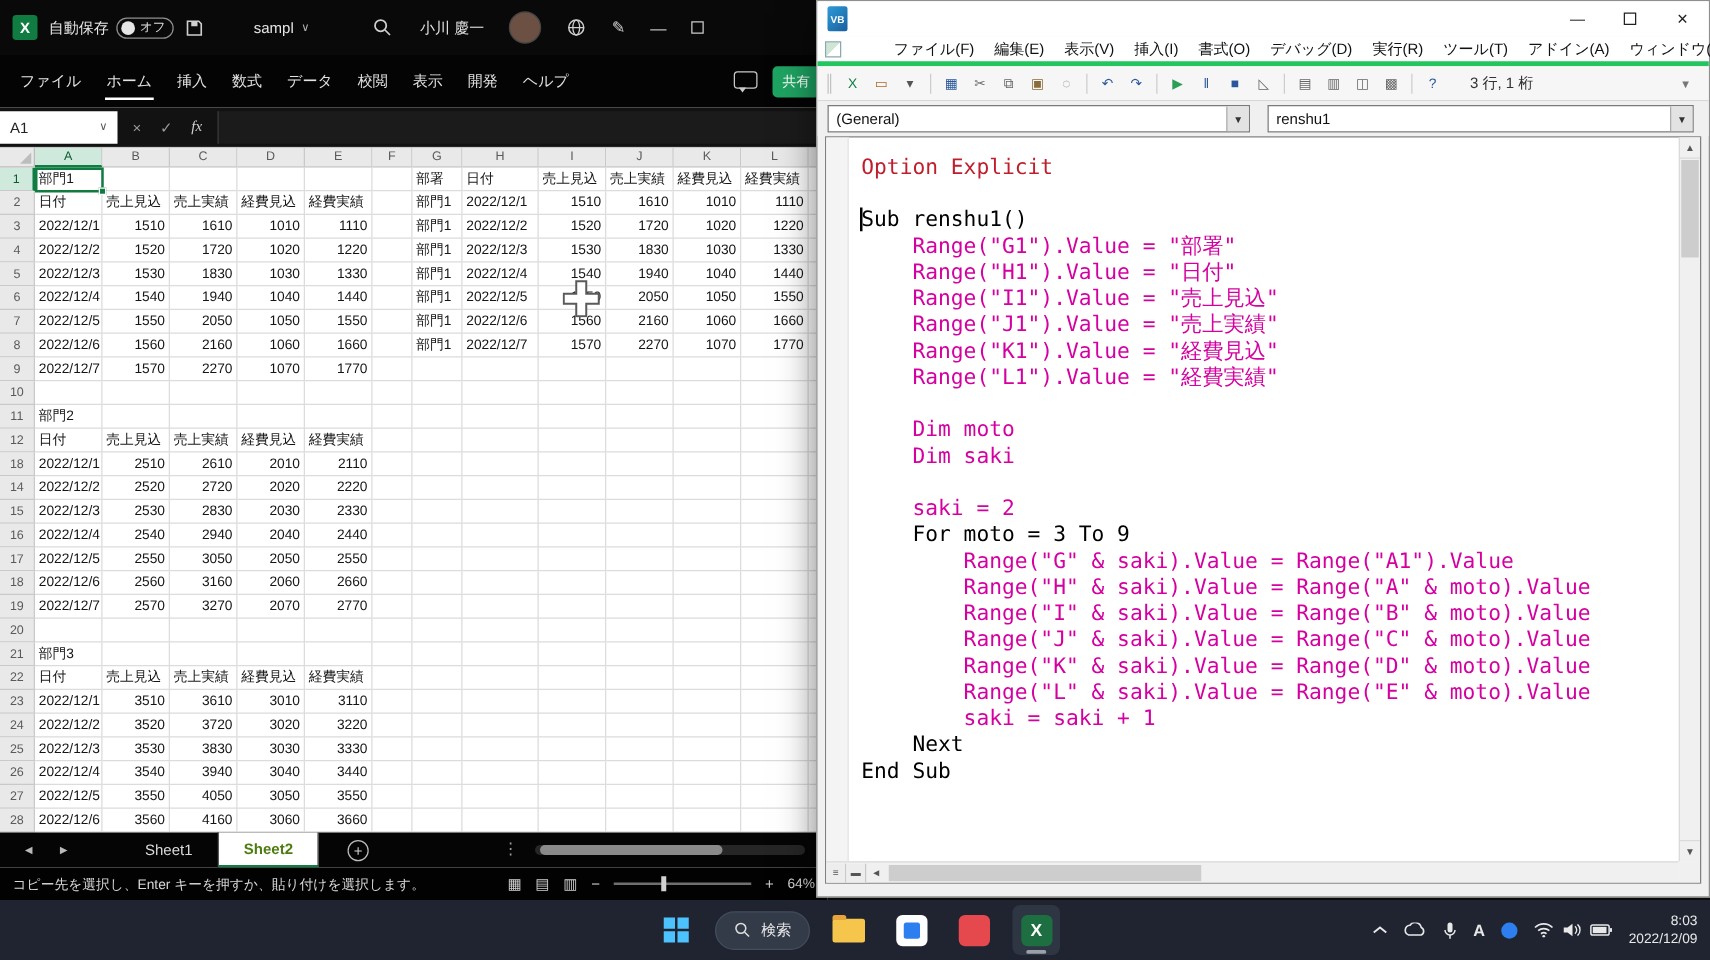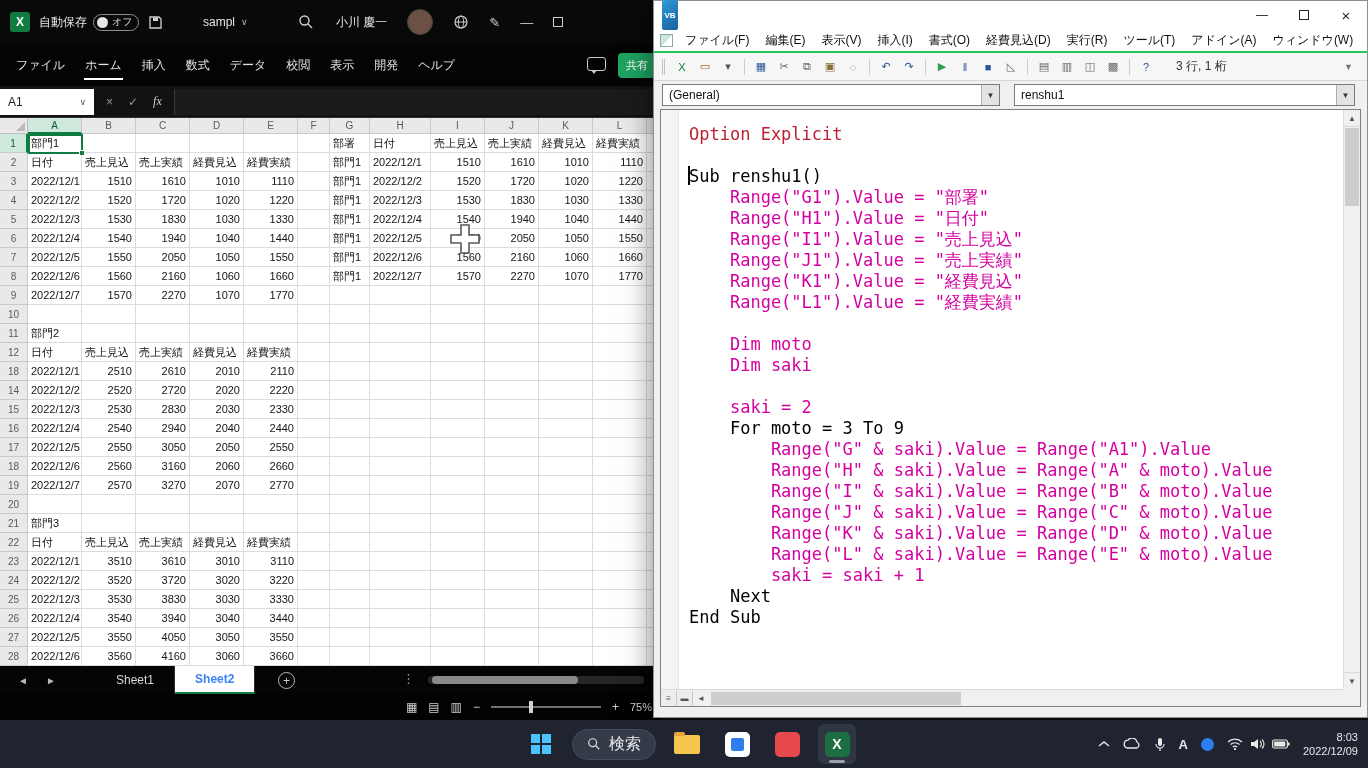--- a/index.html
+++ b/index.html
@@ -60,47 +60,47 @@
 .sel-overlay{position:absolute;left:28px;top:16px;width:55px;height:20px;border:2px solid #107C41;
   z-index:5;pointer-events:none;}
 .fill-handle{position:absolute;left:79px;top:32px;width:6px;height:6px;background:#107C41;
   border:1px solid #fff;z-index:6;}
 
 .xl-sheetbar{position:absolute;top:666px;left:0;right:0;height:28px;background:#050505;color:#c9c9c9;}
 .sheet-nav{position:absolute;left:18px;top:0;height:28px;display:flex;align-items:center;gap:18px;
   font-size:10px;color:#b9b9b9;}
 .sheet-tabs{position:absolute;left:96px;top:0;height:28px;display:flex;align-items:stretch;font-size:12px;}
 .sheet-tab{display:flex;align-items:center;padding:0 20px;border-right:1px solid #2c2c2c;color:#d9d9d9;}
-.sheet-tab.active{background:#fff;color:#3b82f6;font-weight:bold;border-bottom:2px solid #107C41;}
+.sheet-tab.active{background:#fff;color:#4d7c0f;font-weight:bold;border-bottom:2px solid #107C41;}
 .add-sheet{position:absolute;left:278px;top:6px;width:17px;height:17px;border:1px solid #bbb;
   border-radius:50%;color:#ccc;font-size:12px;display:flex;align-items:center;justify-content:center;}
 .sheet-more{position:absolute;left:402px;top:5px;color:#9a9a9a;font-size:13px;}
 .sheet-scroll{position:absolute;left:428px;right:18px;top:10px;height:8px;background:#262626;border-radius:4px;}
 .sheet-scroll .thumb{position:absolute;left:4px;top:0;height:8px;width:146px;background:#8a8a8a;border-radius:4px;}
 
 .xl-statusbar{position:absolute;top:694px;left:0;right:0;height:26px;background:#020202;color:#d8d8d8;
   font-size:11px;display:flex;align-items:center;padding:0 10px;}
 .sb-right{margin-left:auto;display:flex;align-items:center;gap:11px;}
 .sb-ic{color:#cfcfcf;font-size:12px;}
 .zoom-track{position:relative;width:110px;height:2px;background:#6f6f6f;}
 .zoom-thumb{position:absolute;left:38px;top:-5px;width:4px;height:12px;background:#d2d2d2;}
 
 .cursor-plus{position:absolute;left:450px;top:224px;z-index:9;pointer-events:none;}
 
 
 .vba-window{position:absolute;left:653px;top:0;width:715px;height:718px;background:#F0F0F0;
   border:1px solid #8f8f8f;box-shadow:0 10px 28px rgba(0,0,0,.5);z-index:10;font-size:12px;color:#111;}
 .vb-titlebar{height:28px;background:#fff;display:flex;align-items:center;padding-left:8px;gap:7px;}
-.vb-appicon{width:16px;height:30px;border-radius:2px;background:linear-gradient(135deg,#2d9bd8,#1a5f9e);
+.vb-appicon{width:16px;height:20px;border-radius:2px;background:linear-gradient(135deg,#2d9bd8,#1a5f9e);
   color:#fff;font-size:8px;font-weight:bold;display:flex;align-items:center;justify-content:center;flex:0 0 auto;}
 .vb-title{white-space:nowrap;overflow:hidden;}
 .vb-capbtns{margin-left:auto;display:flex;height:28px;}
 .vb-capbtn{width:42px;display:flex;align-items:center;justify-content:center;color:#222;font-size:12px;}
-.vb-menubar{height:24px;background:#fff;border-bottom:2px solid #22c55e;display:flex;align-items:center;
-  padding-left:6px;}
+.vb-menubar{height:24px;background:#fff;border-bottom:4px solid #22c55e;display:flex;align-items:center;
+  padding-left:6px;gap:30px;}
 .module-icon{width:13px;height:13px;border:1px solid #8aa;background:linear-gradient(135deg,#cfe6d6 50%,#fff 50%);
   margin-right:4px;flex:0 0 auto;}
 .vb-menu{padding:0 8px;white-space:nowrap;}
 .vb-toolbar{height:28px;background:#F6F6F6;border-bottom:1px solid #D8D8D8;display:flex;
   align-items:center;gap:5px;padding:0 8px;}
 .tb-handle{width:3px;height:16px;border-left:1px solid #c2c2c2;border-right:1px solid #c2c2c2;margin-right:3px;}
 .tb-icon{width:18px;height:18px;display:flex;align-items:center;justify-content:center;font-size:11px;}
 .tb-sep{width:1px;height:16px;background:#cdcdcd;margin:0 2px;}
 .vb-pos{margin-left:16px;color:#333;white-space:nowrap;}
 .tb-overflow{margin-left:auto;color:#777;font-size:9px;padding-right:6px;}
@@ -131,21 +131,21 @@
 .h-arr{width:16px;display:flex;align-items:center;justify-content:center;font-size:8px;color:#555;}
 .h-thumb{height:13px;width:250px;background:#CDCDCD;margin-left:2px;}
 .scroll-corner{position:absolute;right:0;bottom:0;width:17px;height:17px;background:#F0F0F0;}
 
 
 .taskbar{position:absolute;left:0;right:0;bottom:0;height:48px;background:#1F2430;z-index:30;}
 .tb-center{position:absolute;left:522px;top:0;height:48px;display:flex;align-items:center;gap:12px;}
 .start-logo{display:grid;grid-template-columns:9px 9px;grid-template-rows:9px 9px;gap:2px;}
 .start-logo span{background:#4CC2FF;}
 .search-pill{height:31px;border-radius:16px;background:#333B49;border:1px solid #434D5E;display:flex;
-  align-items:center;gap:8px;padding:0 14px;color:#E8E8E8;font-size:16px;}
+  align-items:center;gap:8px;padding:0 14px;color:#E8E8E8;font-size:12px;}
 .task-icon{width:38px;height:40px;display:flex;align-items:center;justify-content:center;
   border-radius:6px;position:relative;}
 .task-icon.active{background:#2E3543;}
 .task-icon.active::after{content:"";position:absolute;bottom:1px;left:11px;width:16px;height:3px;
   border-radius:2px;background:#9BA1AA;}
 .folder-ic{position:relative;width:26px;height:19px;background:#F6C64C;border-radius:2px;}
 .folder-ic::before{content:"";position:absolute;top:-3px;left:0;width:11px;height:4px;background:#E8A33D;
   border-radius:2px 2px 0 0;}
 .app-blue{width:25px;height:25px;background:#fff;border-radius:5px;display:flex;align-items:center;
   justify-content:center;}
@@ -658,30 +658,31 @@
           <div class="sheet-tab active">Sheet2</div>
         </div>
       <span class="add-sheet">+</span>
       <span class="sheet-more">⋮</span>
       <div class="sheet-scroll">
         <div class="thumb"></div>
       </div>
     </div>
 
     <div class="xl-statusbar">
+      <span>コピー先を選択し、Enter キーを押すか、貼り付けを選択します。</span>
       <div class="sb-right">
         <span class="sb-ic">▦</span>
         <span class="sb-ic">▤</span>
         <span class="sb-ic">▥</span>
         <span class="sb-ic">−</span>
         <span class="zoom-track">
           <span class="zoom-thumb"></span>
         </span>
         <span class="sb-ic">+</span>
-        <span>75%</span>
+        <span>64%</span>
       </div>
     </div>
   </div>
 
   <span class="cursor-plus">
     <svg width="30" height="30" viewBox="0 0 30 30">
         <path d="M11 1 h8 v10 h10 v8 h-10 v10 h-8 v-10 H1 v-8 h10 z" fill="#fff" stroke="#5a5a5a" stroke-width="1.6"></path>
       </svg>
   </span>
 
@@ -697,21 +698,21 @@
       </span>
     </div>
     <div class="vb-menubar">
       <span class="module-icon"></span>
       <span style="display:flex">
           <div class="vb-menu">ファイル(F)</div>
           <div class="vb-menu">編集(E)</div>
           <div class="vb-menu">表示(V)</div>
           <div class="vb-menu">挿入(I)</div>
           <div class="vb-menu">書式(O)</div>
-          <div class="vb-menu">経費見込(D)</div>
+          <div class="vb-menu">デバッグ(D)</div>
           <div class="vb-menu">実行(R)</div>
           <div class="vb-menu">ツール(T)</div>
           <div class="vb-menu">アドイン(A)</div>
           <div class="vb-menu">ウィンドウ(W)</div>
           <div class="vb-menu">ヘルプ(H)</div>
         </span>
 
     </div>
     <div class="vb-toolbar">
       <span class="tb-handle"></span>

